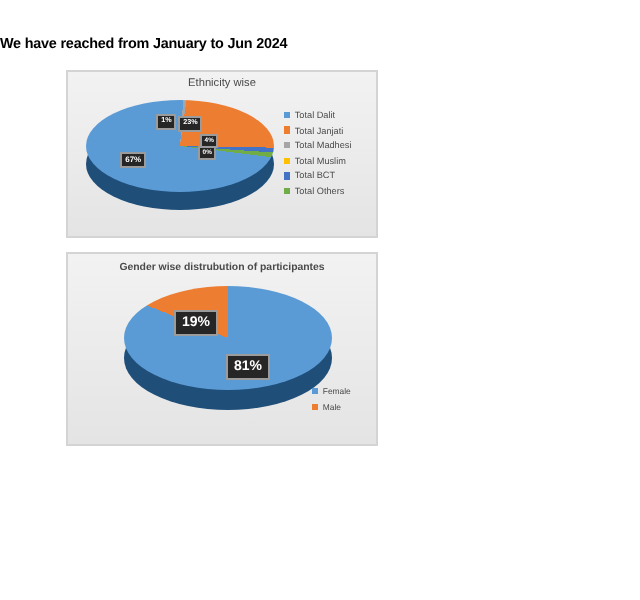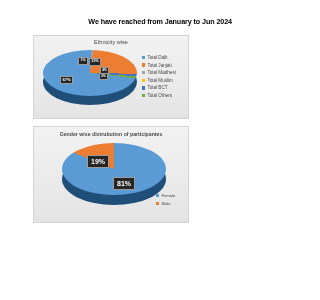--- a/index.html
+++ b/index.html
@@ -14,21 +14,21 @@
     font-family: "Liberation Sans", sans-serif;
     position: relative;
   }
 
   
   #page-title {
     position: absolute;
     top: 17px;
     left: 0;
     width: 232px;
-    text-align: right;
+    text-align: left;
     font-size: 7.2px;
     font-weight: bold;
     color: #000000;
     letter-spacing: -0.1px;
     white-space: nowrap;
   }
 
   
   .chart-panel {
     position: absolute;

